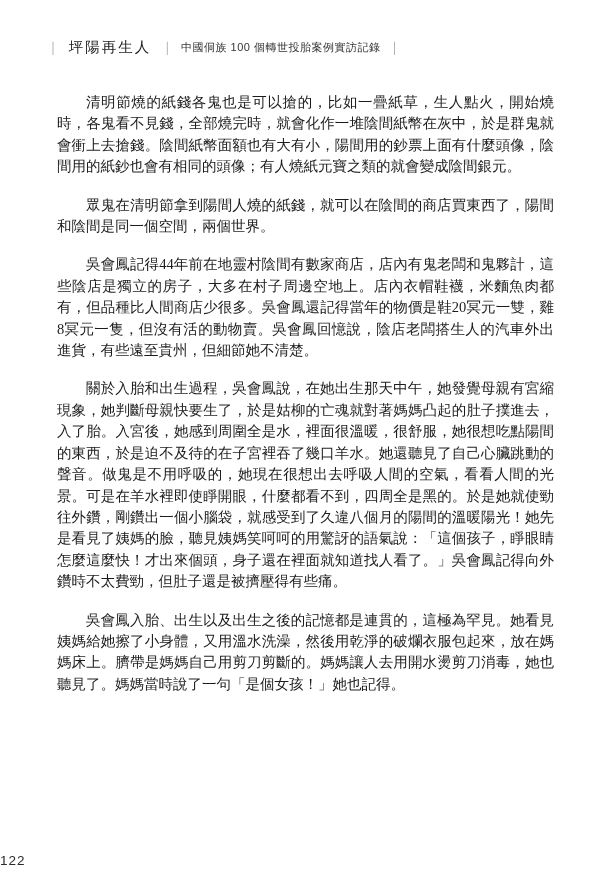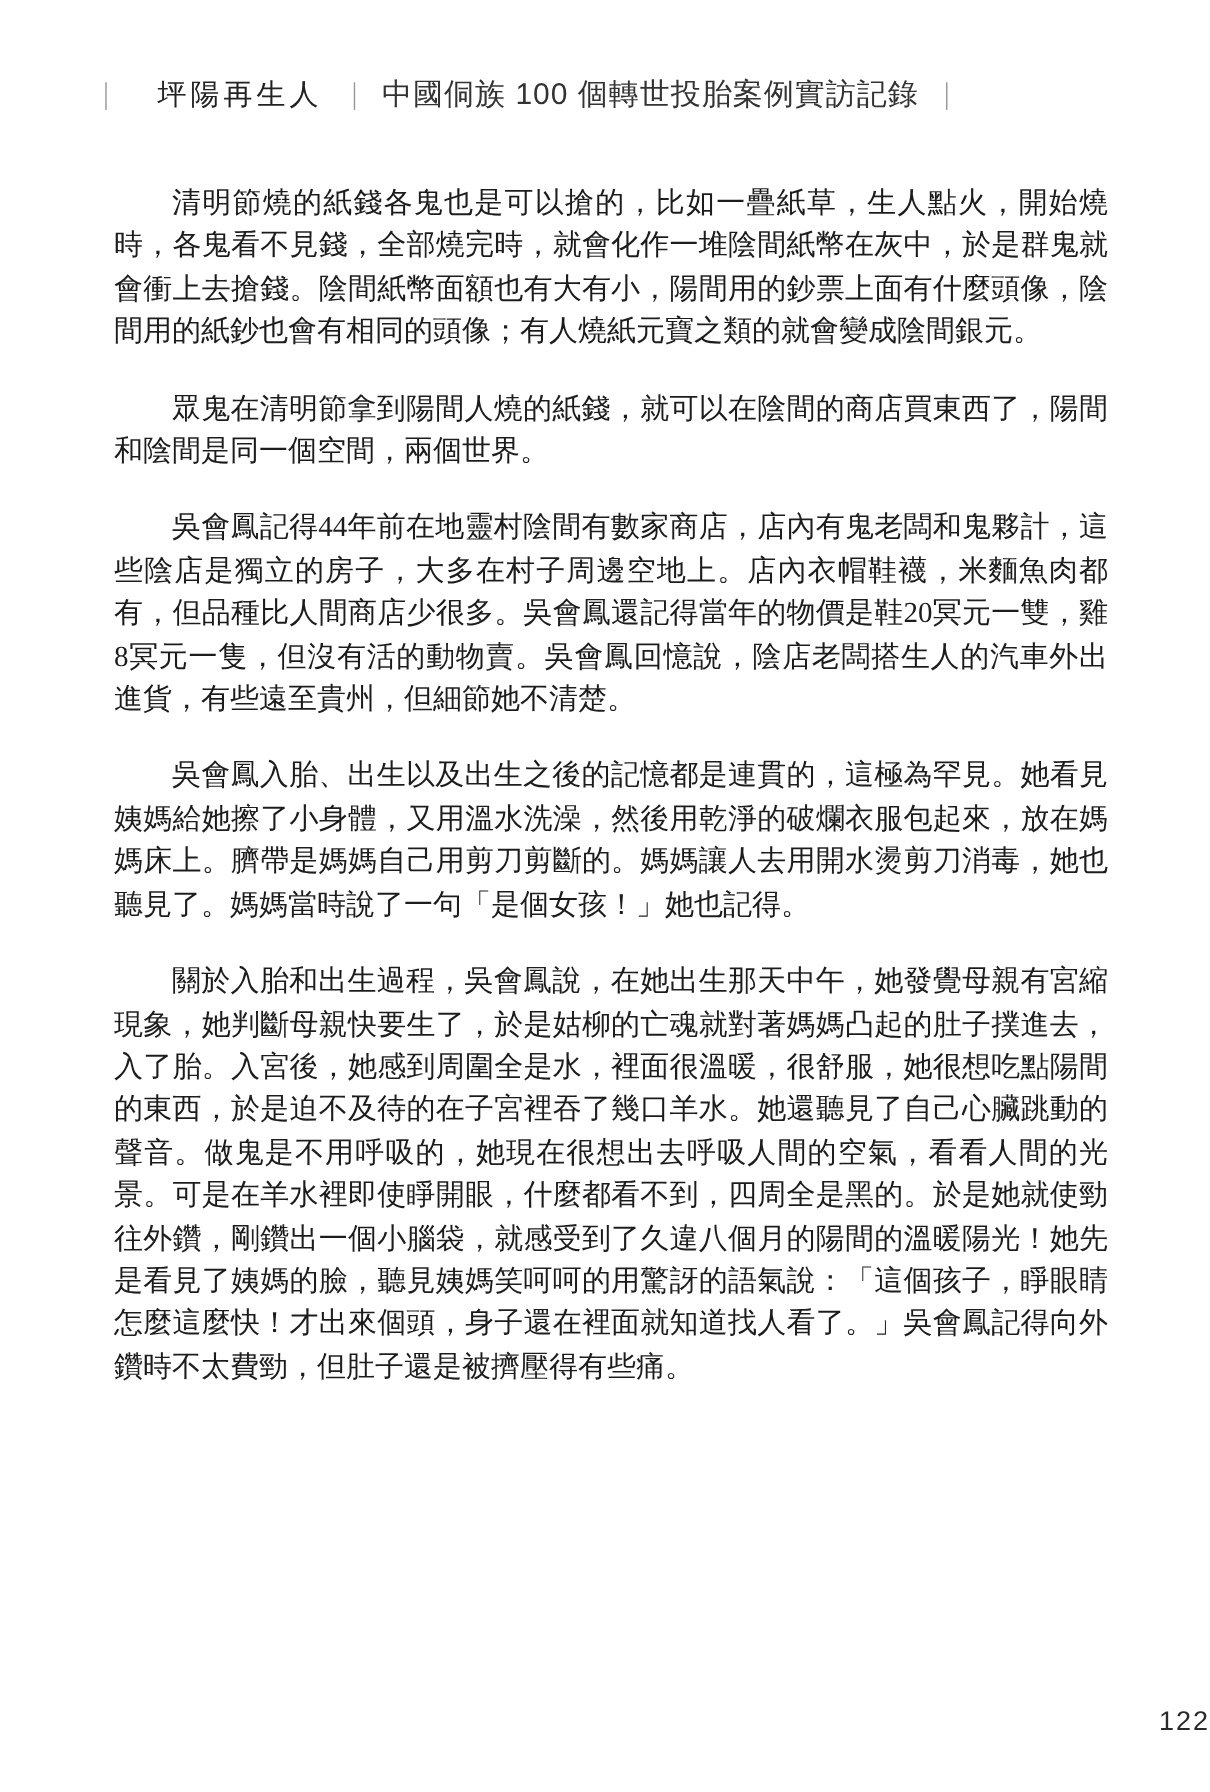--- a/index.html
+++ b/index.html
@@ -28,25 +28,25 @@
   .running-header .bar {
     color: #9a9a9a;
     font-size: 12px;
     font-weight: 300;
     transform: scaleY(1.15);
   }
   .running-header .title {
     font-size: 14.5px;
     letter-spacing: 2px;
     color: #222222;
-    margin: 0 10px 0 20px;
+    margin: 0 10px 0 10px;
   }
   .running-header .subtitle {
     font-family: "Liberation Sans", "DejaVu Sans", sans-serif;
-    font-size: 15px;
+    font-size: 11px;
     color: #333333;
     letter-spacing: 0.5px;
     margin: 0 8px 0 8px;
   }
   .content {
     position: absolute;
     top: 92px;
     left: 57px;
     width: 497px;
     font-family: "Liberation Serif", "DejaVu Serif", serif;
@@ -63,21 +63,21 @@
   .content p.para:nth-of-type(3) {
   }
   .content p.para:last-of-type {
     margin-bottom: 0;
   }
   .page-footer {
     position: absolute;
     left: 0;
     right: 0;
     top: 853px;
-    text-align: right;
+    text-align: left;
     font-family: "Liberation Sans", "DejaVu Sans", sans-serif;
     font-size: 13.5px;
     color: #2a2a2a;
     letter-spacing: 1px;
   }
 </style>
 </head>
 <body>
 
 <div class="page">
@@ -92,22 +92,22 @@
 
   <main class="content">
 
       <p class="para">清明節燒的紙錢各鬼也是可以搶的，比如一疊紙草，生人點火，開始燒時，各鬼看不見錢，全部燒完時，就會化作一堆陰間紙幣在灰中，於是群鬼就會衝上去搶錢。陰間紙幣面額也有大有小，陽間用的鈔票上面有什麼頭像，陰間用的紙鈔也會有相同的頭像；有人燒紙元寶之類的就會變成陰間銀元。</p>
 
       <p class="para">眾鬼在清明節拿到陽間人燒的紙錢，就可以在陰間的商店買東西了，陽間和陰間是同一個空間，兩個世界。</p>
 
       <p class="para">吳會鳳記得44年前在地靈村陰間有數家商店，店內有鬼老闆和鬼夥計，這些陰店是獨立的房子，大多在村子周邊空地上。店內衣帽鞋襪，米麵魚肉都有，但品種比人間商店少很多。吳會鳳還記得當年的物價是鞋20冥元一雙，雞8冥元一隻，但沒有活的動物賣。吳會鳳回憶說，陰店老闆搭生人的汽車外出進貨，有些遠至貴州，但細節她不清楚。</p>
 
 
+      <p class="para">關於入胎和出生過程，吳會鳳說，在她出生那天中午，她發覺母親有宮縮現象，她判斷母親快要生了，於是姑柳的亡魂就對著媽媽凸起的肚子撲進去，入了胎。入宮後，她感到周圍全是水，裡面很溫暖，很舒服，她很想吃點陽間的東西，於是迫不及待的在子宮裡吞了幾口羊水。她還聽見了自己心臟跳動的聲音。做鬼是不用呼吸的，她現在很想出去呼吸人間的空氣，看看人間的光景。可是在羊水裡即使睜開眼，什麼都看不到，四周全是黑的。於是她就使勁往外鑽，剛鑽出一個小腦袋，就感受到了久違八個月的陽間的溫暖陽光！她先是看見了姨媽的臉，聽見姨媽笑呵呵的用驚訝的語氣說：「這個孩子，睜眼睛怎麼這麼快！才出來個頭，身子還在裡面就知道找人看了。」吳會鳳記得向外鑽時不太費勁，但肚子還是被擠壓得有些痛。</p>
+
       <p class="para">吳會鳳入胎、出生以及出生之後的記憶都是連貫的，這極為罕見。她看見姨媽給她擦了小身體，又用溫水洗澡，然後用乾淨的破爛衣服包起來，放在媽媽床上。臍帶是媽媽自己用剪刀剪斷的。媽媽讓人去用開水燙剪刀消毒，她也聽見了。媽媽當時說了一句「是個女孩！」她也記得。</p>
-
-      <p class="para">關於入胎和出生過程，吳會鳳說，在她出生那天中午，她發覺母親有宮縮現象，她判斷母親快要生了，於是姑柳的亡魂就對著媽媽凸起的肚子撲進去，入了胎。入宮後，她感到周圍全是水，裡面很溫暖，很舒服，她很想吃點陽間的東西，於是迫不及待的在子宮裡吞了幾口羊水。她還聽見了自己心臟跳動的聲音。做鬼是不用呼吸的，她現在很想出去呼吸人間的空氣，看看人間的光景。可是在羊水裡即使睜開眼，什麼都看不到，四周全是黑的。於是她就使勁往外鑽，剛鑽出一個小腦袋，就感受到了久違八個月的陽間的溫暖陽光！她先是看見了姨媽的臉，聽見姨媽笑呵呵的用驚訝的語氣說：「這個孩子，睜眼睛怎麼這麼快！才出來個頭，身子還在裡面就知道找人看了。」吳會鳳記得向外鑽時不太費勁，但肚子還是被擠壓得有些痛。</p>
     </main>
 
   <footer class="page-footer">
     <span>122</span>
   </footer>
 
 </div>
 
 </body></html>

